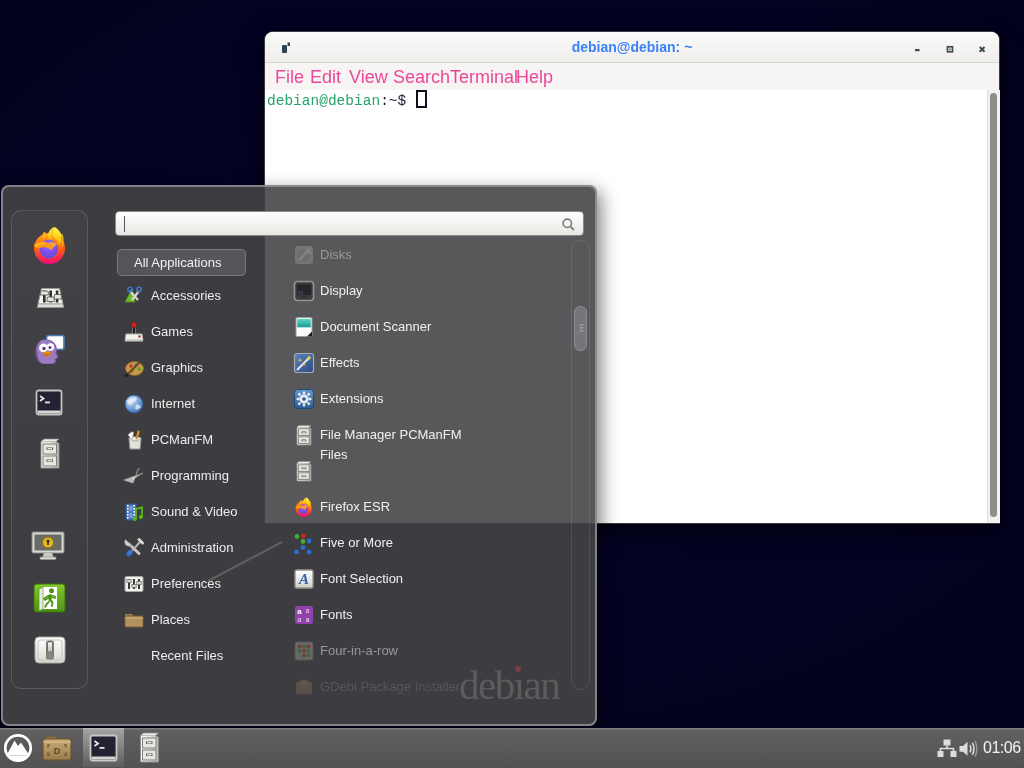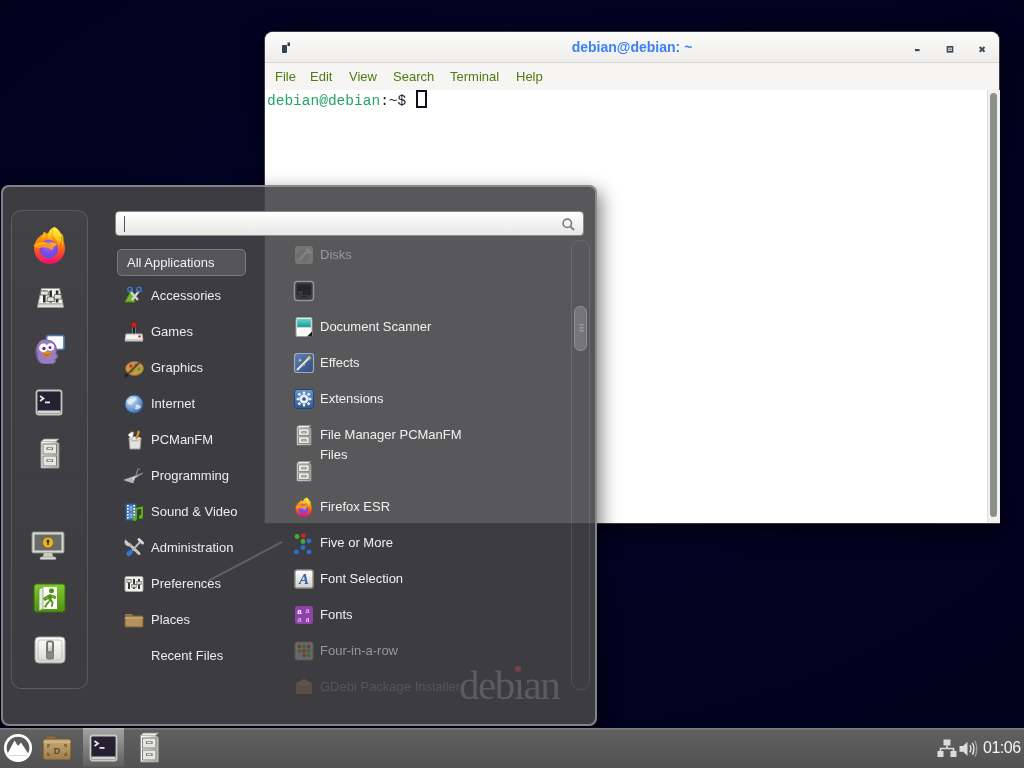--- a/index.html
+++ b/index.html
@@ -8,41 +8,41 @@
   background:radial-gradient(ellipse 900px 600px at 50% 42%, #05052a 0%, #030220 60%, #020119 100%);}
 .ab{position:absolute;}
 
 #term{left:265px;top:32px;width:734px;height:491px;border-radius:8px 8px 0 0;
   box-shadow:0 0 0 1px rgba(110,110,105,.55), 0 8px 24px rgba(0,0,0,.55), 0 2px 6px rgba(0,0,0,.4);background:#fff;}
 #titlebar{left:0;top:0;width:100%;height:30px;border-radius:8px 8px 0 0;
   background:linear-gradient(#fbfbfa,#eeedeb);border-bottom:1px solid #d8d6d2;}
 #wtitle{left:0;top:0;width:100%;height:30px;line-height:31px;text-align:center;
   font-size:14px;font-weight:bold;color:#3b82f6;}
 #menubar{left:0;top:31px;width:100%;height:27px;background:#f6f5f3;}
-.mitem{top:0;height:27px;line-height:28px;font-size:13px;color:#4d7c0f;}
+.mitem{top:0;height:27px;line-height:28px;font-size:18px;color:#ec4899;}
 #tcontent{left:0;top:58px;width:722px;height:433px;background:#ffffff;}
 #tscroll{left:722px;top:58px;width:12px;height:433px;background:#f2f1ef;border-left:1px solid #e0deda;}
 #tthumb{left:2px;top:3px;width:7px;height:424px;border-radius:4px;background:#8d8f8a;}
 #prompt{left:2px;top:3px;font-family:"Liberation Mono",monospace;font-size:14.5px;font-weight:normal;
   color:#1c1c2e;white-space:pre;}
 #prompt .g{color:#26a269;}
 #cursor{left:151px;top:0px;width:7px;height:14px;border:2px solid #0d0d1c;background:#fff;}
 
 #menu{left:1px;top:185px;width:596px;height:541px;border-radius:8px;
   background:rgba(67,67,70,0.89);
   box-shadow:inset 0 0 0 2px rgba(160,160,162,0.72), 4px 6px 18px rgba(0,0,0,.5);}
 #favbox{left:10px;top:25px;width:75px;height:477px;border-radius:10px;
   border:1px solid rgba(255,255,255,0.14);
   background:linear-gradient(rgba(255,255,255,0.03),rgba(255,255,255,0));}
 #searchbox{left:114px;top:26px;width:469px;height:25px;border-radius:4px;box-sizing:border-box;
   background:linear-gradient(#ffffff,#e8e7e4);border:1px solid #8a8a8a;}
 #scursor{left:8px;top:4px;width:1px;height:16px;background:#555;}
 #allapps{left:116px;top:64px;width:129px;height:27px;border-radius:5px;box-sizing:border-box;
   background:rgba(255,255,255,0.13);border:1px solid rgba(255,255,255,0.22);
-  color:#f2f2f2;font-size:13px;line-height:26px;padding-left:9px;}
+  color:#f2f2f2;font-size:13px;line-height:26px;padding-left:16px;}
 .cat{left:150px;width:130px;height:20px;line-height:20px;font-size:13px;color:#ececec;}
 .app{left:319px;width:240px;height:20px;line-height:20px;font-size:13px;color:#f0f0f0;}
 .dim{color:#98989a;}
 .icon{width:22px;height:22px;}
 #mscrolltrack{left:570px;top:55px;width:19px;height:450px;border:1px solid rgba(255,255,255,0.10);
   border-radius:9px;box-sizing:border-box;}
 #mscrollthumb{left:573px;top:121px;width:13px;height:45px;border-radius:6px;
   background:#76767a;border:1px solid #8e8e92;box-sizing:border-box;}
 #watermark{left:458px;top:476px;font-family:"Liberation Serif",serif;font-size:41px;
   letter-spacing:-1.5px;color:rgba(168,168,160,0.30);}
@@ -308,20 +308,21 @@
     <rect x="8.8" y="11.5" width="4.4" height="3" fill="#d8d8d2" stroke="#6a6a64" stroke-width=".7"></rect>
     <rect x="13.8" y="8.5" width="4.4" height="3" fill="#d8d8d2" stroke="#6a6a64" stroke-width=".7"></rect>
   </svg>
   <svg class="ab icon" style="left:122px;top:424px" viewBox="0 0 22 22">
     <path d="M2,5 L9,5 L11,7.5 L2,7.5 Z" fill="#9a7b4c"></path>
     <rect x="2" y="7" width="18" height="11" rx="1" fill="#b3925e" stroke="#7a5f38" stroke-width="1"></rect>
     <path d="M2,9 L20,9" stroke="#c9a76f" stroke-width="1.6"></path>
   </svg>
 
   <div class="ab app dim" style="top:60px">Disks</div>
+  <div class="ab app" style="top:96px">Display</div>
   <div class="ab app" style="top:132px">Document Scanner</div>
   <div class="ab app" style="top:168px">Effects</div>
   <div class="ab app" style="top:204px">Extensions</div>
   <div class="ab app" style="top:240px">File Manager PCManFM</div>
   <div class="ab app" style="top:260px">Files</div>
   <div class="ab app" style="top:312px">Firefox ESR</div>
   <div class="ab app" style="top:348px">Five or More</div>
   <div class="ab app" style="top:384px">Font Selection</div>
   <div class="ab app" style="top:420px">Fonts</div>
   <div class="ab app dim" style="top:456px">Four-in-a-row</div>

